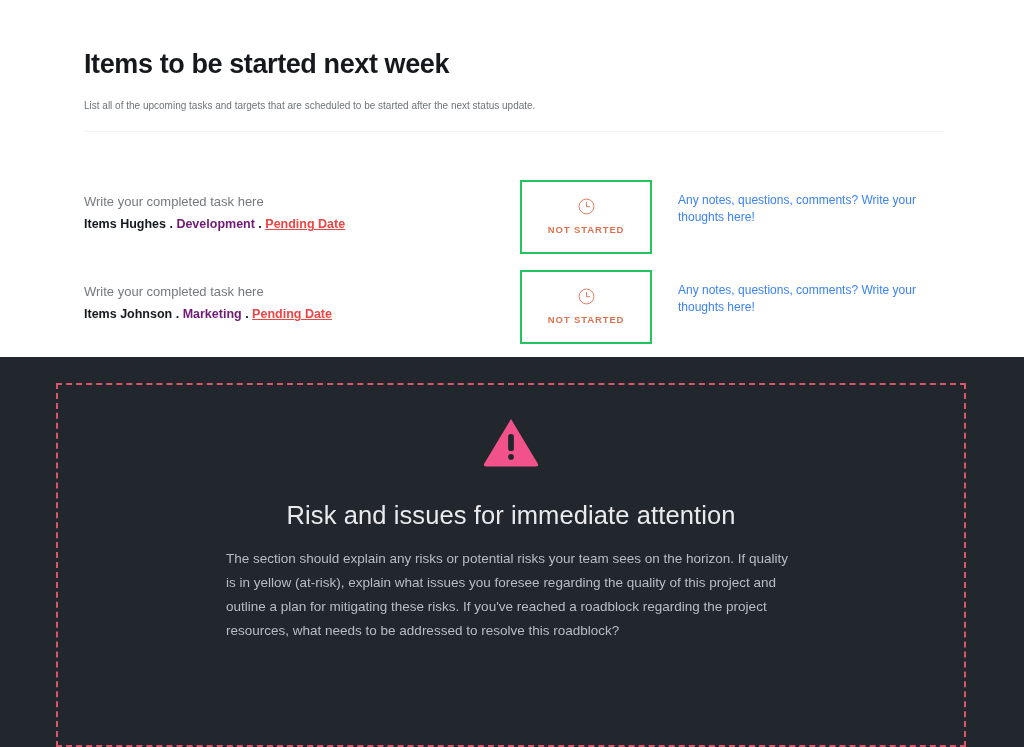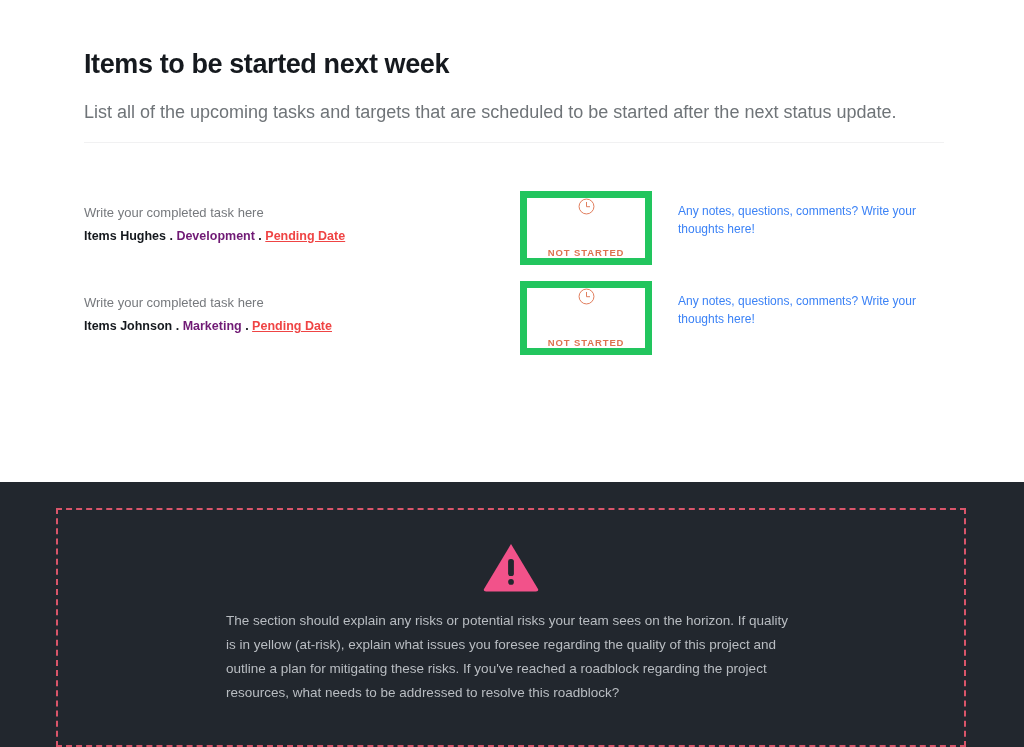--- a/index.html
+++ b/index.html
@@ -21,36 +21,36 @@
     width: 1024px;
     height: 747px;
     position: relative;
     display: flex;
     flex-direction: column;
   }
 
   
   .light-section {
     background: #ffffff;
-    height: 482px;
+    height: 357px;
     padding: 0 84px;
     position: relative;
   }
 
   .page-title {
     font-size: 27px;
     font-weight: bold;
     color: #15191e;
     letter-spacing: -0.4px;
     padding-top: 48px;
     line-height: 1.2;
   }
 
   .page-subtitle {
-    font-size: 18px;
+    font-size: 10px;
     color: #6f7478;
     margin-top: 19px;
     line-height: 1.45;
   }
 
   .divider {
     height: 1px;
     background: #f1f1f2;
     margin-top: 17px;
     width: 860px;
@@ -103,26 +103,26 @@
   .task-date {
     font-weight: bold;
     color: #ef4444;
     text-decoration: underline;
   }
 
   
   .status-badge {
     width: 132px;
     height: 74px;
-    border: 7px solid #22c55e;
+    border: 2px solid #22c55e;
     background: #ffffff;
     display: flex;
     flex-direction: column;
     align-items: center;
-    justify-content: space-between;
+    justify-content: center;
     flex-shrink: 0;
   }
 
   .clock-icon {
     width: 17px;
     height: 17px;
     margin-bottom: 9px;
     display: block;
   }
 
@@ -248,18 +248,19 @@
 
   <section class="dark-section">
     <div class="risk-box">
 
       <svg class="warn-icon" viewBox="0 0 56 50">
         <path d="M28 2 L55 47 Q56 49.5 53 49.5 L3 49.5 Q0 49.5 1 47 Z" fill="#f2528a"></path>
         <rect x="25.1" y="17" width="5.8" height="17" rx="2.6" fill="#22272e"></rect>
         <rect x="25.1" y="37" width="5.8" height="5.8" rx="2.9" fill="#22272e"></rect>
       </svg>
 
+      <h2 class="risk-title">Risk and issues for immediate attention</h2>
       <p class="risk-body">The section should explain any risks or potential risks your team sees on the horizon. If quality is in yellow (at-risk), explain what issues you foresee regarding the quality of this project and outline a plan for mitigating these risks. If you've reached a roadblock regarding the project resources, what needs to be addressed to resolve this roadblock?</p>
 
     </div>
   </section>
 
 </div>
 
 </body></html>

